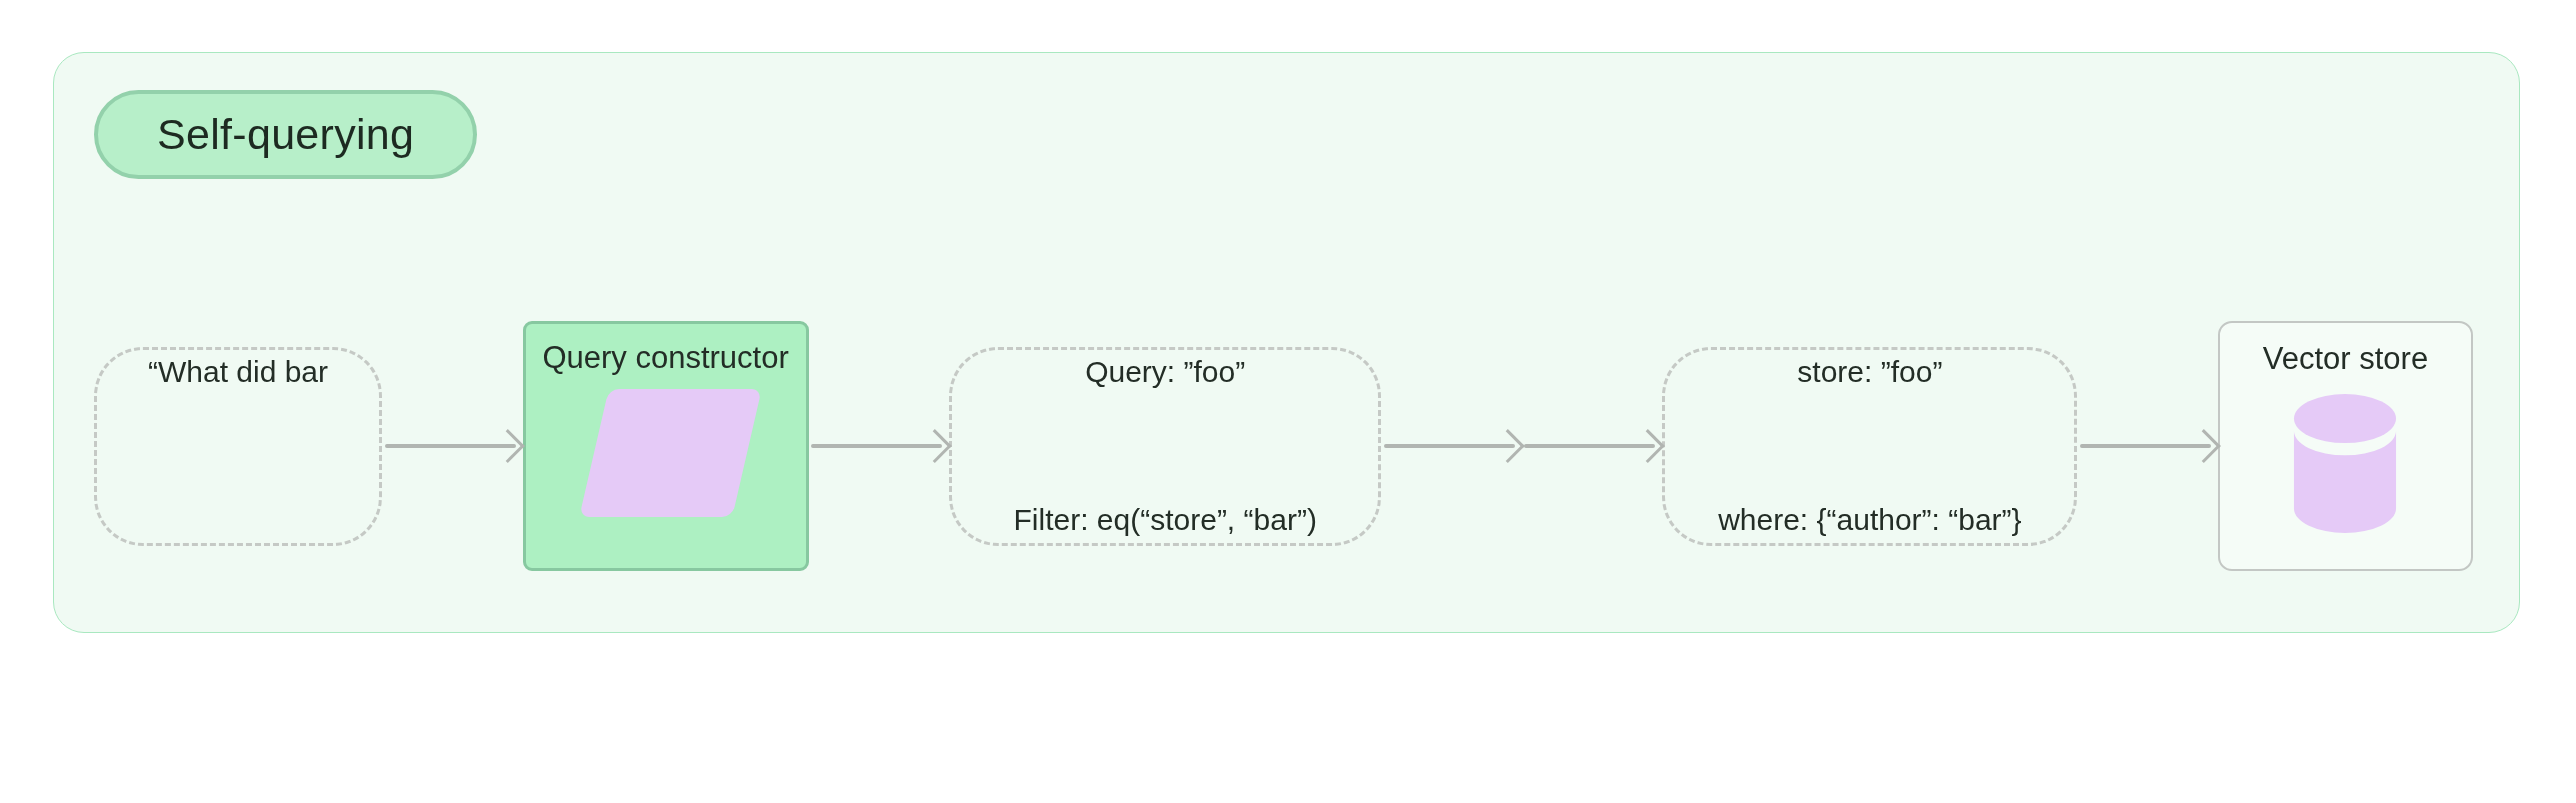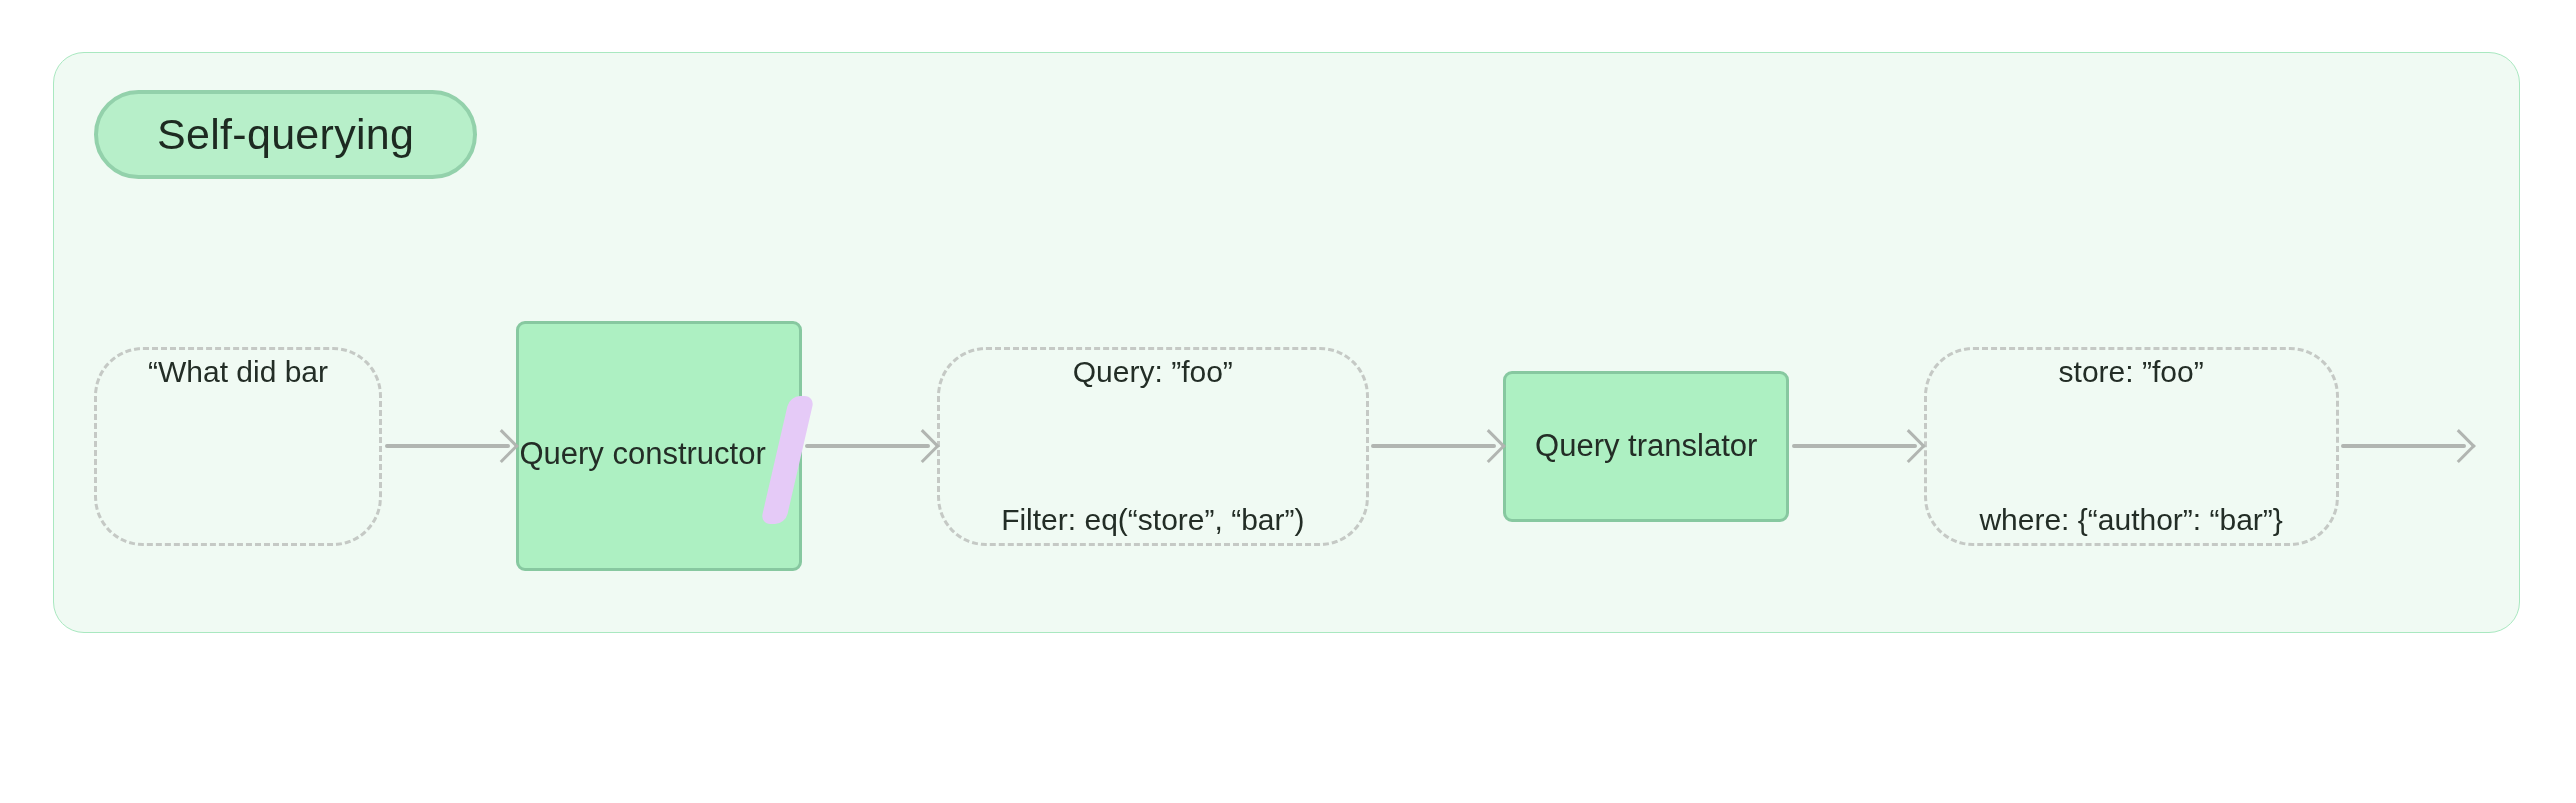--- a/index.html
+++ b/index.html
@@ -46,21 +46,21 @@
     display: flex; flex-direction: column; justify-content: space-between; align-items: center;
     text-align: center;
     font-size: 30px; line-height: 1.47;
   }
   .dashed-node .line { white-space: nowrap; }
 
   .process-box {
     background: #adf0c2;
     border: 3.9px solid #87c8a0;
     border-radius: 9px;
-    display: flex; flex-direction: row; align-items: center;
+    display: flex; flex-direction: column; align-items: center;
     font-size: 31px;
   }
   .process-box.constructor { width: 286px; height: 250px; padding-top: 15.5px; }
   .process-box.translator  { width: 286px; height: 151px; justify-content: center; padding-top: 0; }
   .process-box .box-label { white-space: nowrap; }
 
   .parallelogram {
     width: 153px; height: 128px;
     margin-top: 13px; margin-left: 9px;
     background: #e5caf7;
@@ -130,36 +130,40 @@
       <div class="dashed-node w-node2">
         <span class="line">Query: ”foo”</span>
         <span class="line">Filter: eq(“store”, “bar”)</span>
       </div>
 
       <div class="arrow">
         <div class="arrow-line"></div>
         <div class="arrow-head"></div>
       </div>
 
-      <div class="process-box translator">
-        <span class="box-label">Query translator</span>
-      </div>
 
       <div class="arrow">
         <div class="arrow-line"></div>
         <div class="arrow-head"></div>
       </div>
 
       <div class="dashed-node w-node3">
         <span class="line">store: ”foo”</span>
         <span class="line">where: {“author”: “bar”}</span>
       </div>
 
       <div class="arrow">
         <div class="arrow-line"></div>
         <div class="arrow-head"></div>
       </div>
 
+      <div class="store-box">
+        <span class="box-label">Vector store</span>
+        <svg width="124" height="147" viewBox="0 0 60 72" aria-hidden="true">
+          <ellipse cx="30" cy="14" rx="25" ry="12" fill="#e5caf7"></ellipse>
+          <path d="M5 20 a25 12 0 0 0 50 0 v38 a25 12 0 0 1 -50 0 z" fill="#e5caf7"></path>
+        </svg>
+      </div>
 
     </div>
   </div>
 </div>
 
 
 </body></html>

